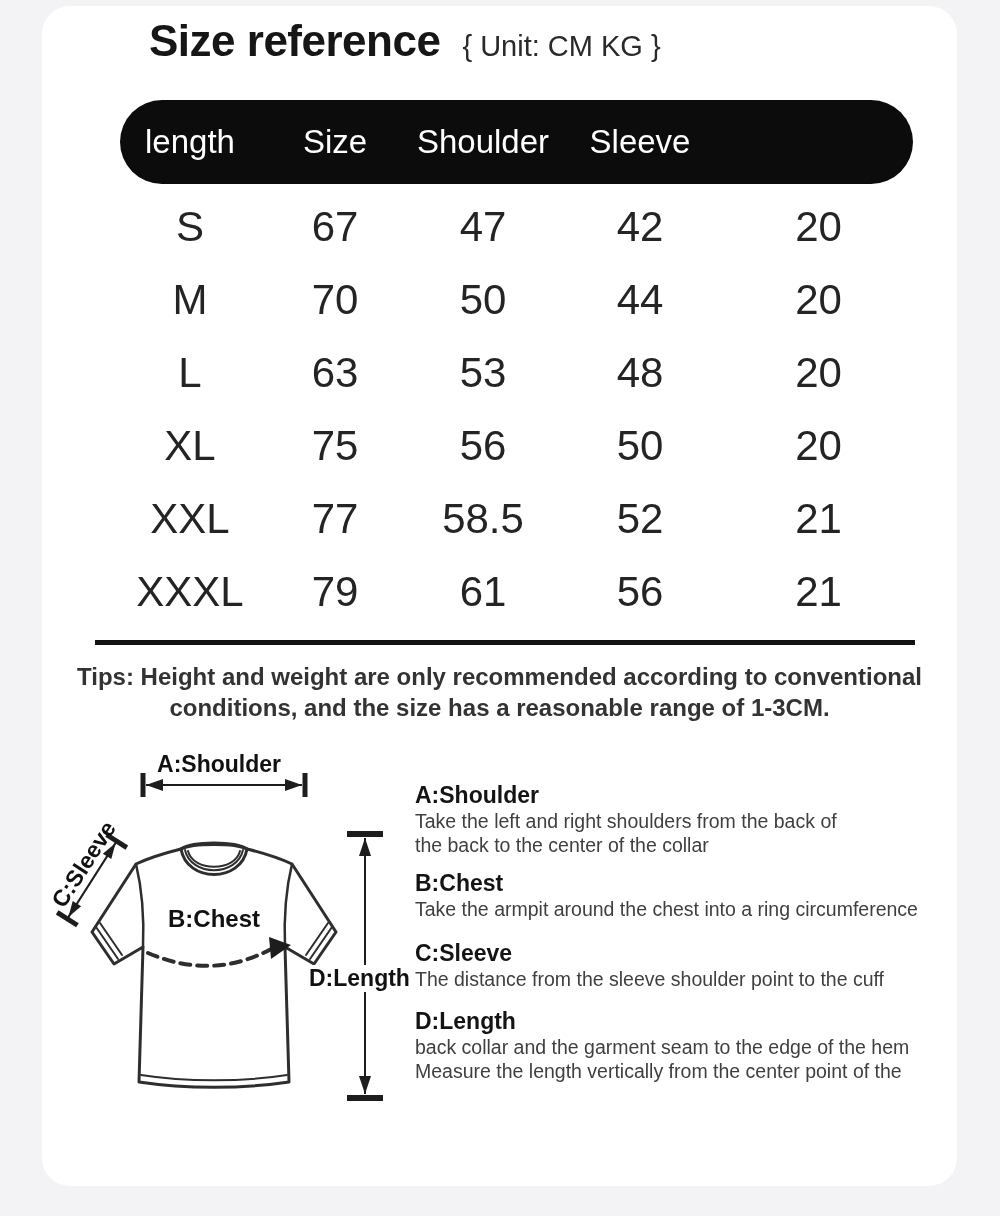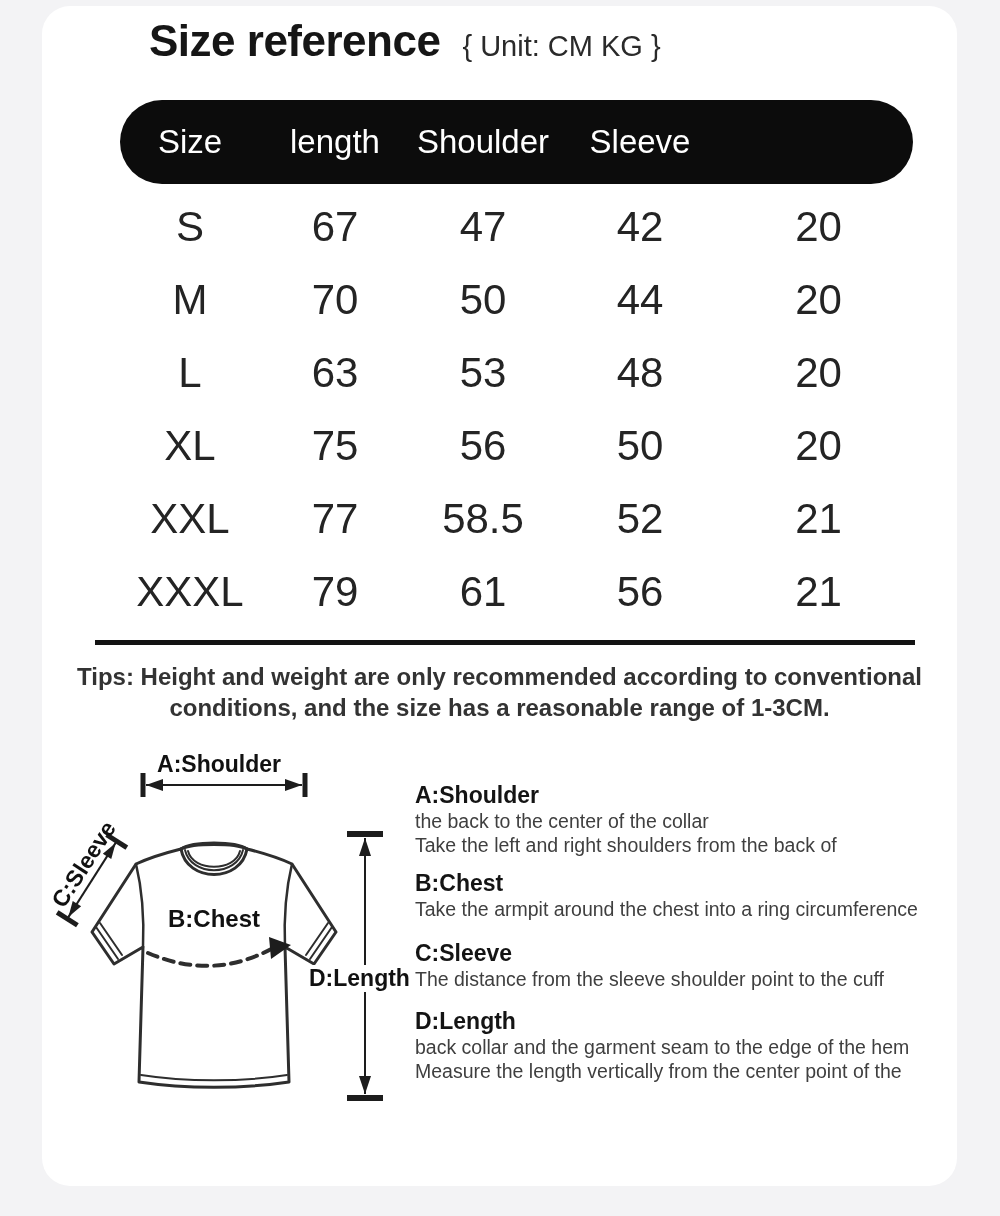--- a/index.html
+++ b/index.html
@@ -52,22 +52,22 @@
 <body>
 
 <div class="card">
 
   <div class="title-row">
     <span class="page-title">Size reference</span>
     <span class="unit-label">{ Unit: CM KG }</span>
   </div>
 
   <div class="pill grid5">
+    <span class="th">length</span>
     <span class="th">Size</span>
-    <span class="th">length</span>
     <span class="th">Shoulder</span>
     <span class="th">Sleeve</span>
   </div>
 
   <div class="rows">
     <div class="row grid5">
       <span class="cell">S</span>
       <span class="cell">67</span>
       <span class="cell">47</span>
       <span class="cell">42</span>
@@ -168,22 +168,22 @@
       <line x1="2" y1="268" x2="38" y2="268" stroke-width="6"></line>
       <line x1="20" y1="8" x2="20" y2="264" stroke-width="2"></line>
       <polygon points="20,8 14,26 26,26" stroke="none"></polygon>
       <polygon points="20,264 14,246 26,246" stroke="none"></polygon>
     </g>
   </svg>
   <span class="lbl lbl-length">D:Length</span>
 
   <div class="desc-h" style="top:776px">A:Shoulder</div>
   <div class="desc-t" style="top:804px">
+    <div>Take the left and right shoulders from the back of</div>
     <div>the back to the center of the collar</div>
-    <div>Take the left and right shoulders from the back of</div>
   </div>
 
   <div class="desc-h" style="top:864px">B:Chest</div>
   <div class="desc-t" style="top:892px">
     <div>Take the armpit around the chest into a ring circumference</div>
   </div>
 
   <div class="desc-h" style="top:934px">C:Sleeve</div>
   <div class="desc-t" style="top:962px">
     <div>The distance from the sleeve shoulder point to the cuff</div>

